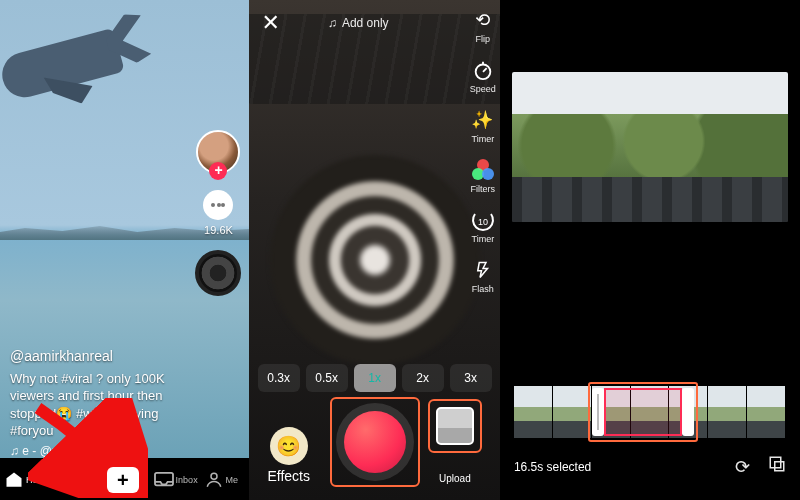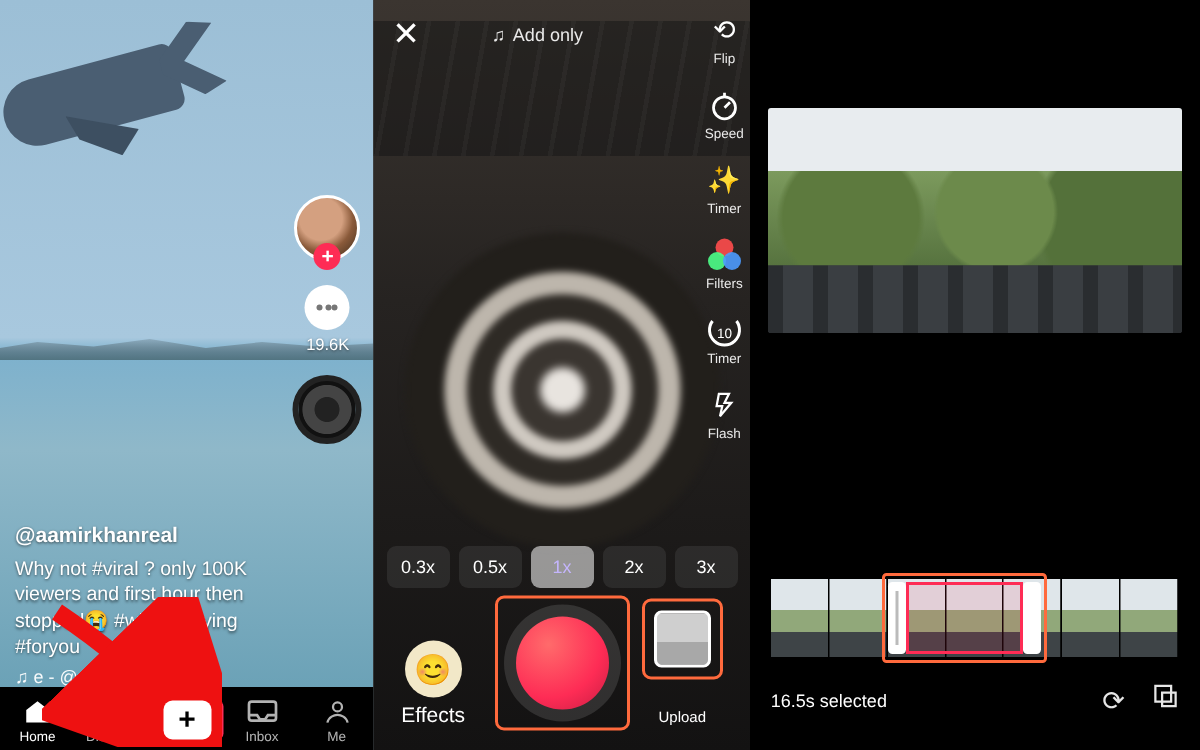--- a/index.html
+++ b/index.html
@@ -27,24 +27,24 @@
 .heart{width:30px;height:30px}
 .heart path{fill:#fff}
 .cbubble{width:30px;height:30px;border-radius:50%;background:#fff;position:relative}
 .cbubble::before,.cbubble::after{content:"";position:absolute;width:4px;height:4px;border-radius:50%;background:#777;top:13px}
 .cbubble::before{left:8px;box-shadow:6px 0 #777}
 .cbubble::after{left:18px}
 .share{width:30px;height:30px}
 .share path{fill:#fff}
 .disc{width:38px;height:38px;border-radius:50%;background:radial-gradient(circle,#222 0 30%,#444 32% 60%,#111 62% 100%);border:4px solid #222}
 .caption{position:absolute;left:10px;right:70px;bottom:60px;font-size:13px;line-height:1.35;text-shadow:0 1px 2px rgba(0,0,0,.6)}
-.caption .user{font-weight:700;font-size:14px;margin-bottom:4px}
+.caption .user{font-weight:400;font-size:14px;margin-bottom:4px}
 .music-row{position:absolute;left:10px;bottom:42px;font-size:12px;display:flex;align-items:center;gap:5px;opacity:.95}
 .bottom-nav{position:absolute;left:0;right:0;bottom:0;height:40px;background:#000;display:flex;align-items:center;justify-content:space-around;padding-top:2px}
-.nav-item{display:flex;flex-direction:column;align-items:center;gap:1px;color:#fff;width:44px}
+.nav-item{display:flex;flex-direction:row;align-items:center;gap:1px;color:#fff;width:44px}
 .nav-item.dim{opacity:.7}
 .nav-lbl{font-size:9px}
 .nav-ico{width:22px;height:20px;display:flex;align-items:center;justify-content:center}
 .plus-btn{width:40px;height:26px;border-radius:7px;background:#fff;position:relative;display:flex;align-items:center;justify-content:center}
 .plus-btn::before,.plus-btn::after{content:"";position:absolute;top:0;width:8px;height:26px;border-radius:7px}
 .plus-btn::before{left:-4px;background:#25f4ee}
 .plus-btn::after{right:-4px;background:#fe2c55}
 .plus-inner{position:relative;z-index:2;width:32px;height:26px;background:#fff;border-radius:6px;display:flex;align-items:center;justify-content:center;color:#000;font-size:20px;font-weight:900}
 .arrow{position:absolute;left:28px;bottom:2px;width:120px;height:100px;pointer-events:none}
 
@@ -59,21 +59,21 @@
 .side-item{display:flex;flex-direction:column;align-items:center;gap:2px}
 .side-lbl{font-size:9px;opacity:.9}
 .side-ico{width:24px;height:24px;display:flex;align-items:center;justify-content:center;font-size:18px}
 .filters-ico{width:22px;height:22px;position:relative}
 .filters-ico span{position:absolute;width:12px;height:12px;border-radius:50%;opacity:.9}
 .filters-ico .r{background:#ff4d4d;left:5px;top:0}
 .filters-ico .g{background:#4dff88;left:0;top:9px}
 .filters-ico .b{background:#4d9bff;left:10px;top:9px}
 .zoom{position:absolute;left:0;right:0;bottom:108px;display:flex;justify-content:center;gap:6px;font-size:12px}
 .zoom span{width:42px;height:28px;display:flex;align-items:center;justify-content:center;border-radius:6px;background:rgba(255,255,255,.08)}
-.zoom .sel{background:rgba(255,255,255,.55);color:#c4b5fd}
+.zoom .sel{background:rgba(255,255,255,.55);color:#14b8a6}
 .cam-bottom{position:absolute;left:0;right:0;bottom:12px;height:92px;display:flex;align-items:center;justify-content:center}
 .effects{position:absolute;left:18px;bottom:4px;display:flex;flex-direction:column;align-items:center;gap:3px}
 .effects-ico{width:38px;height:38px;border-radius:50%;background:#f2e8c8;display:flex;align-items:center;justify-content:center;font-size:20px}
 .effects-lbl{font-size:14px}
 .record-wrap{position:relative;width:86px;height:86px;border:2px solid #ff6a3d;border-radius:6px;display:flex;align-items:center;justify-content:center}
 .record-ring{width:78px;height:78px;border-radius:50%;background:rgba(255,255,255,.12);display:flex;align-items:center;justify-content:center}
 .record-dot{width:62px;height:62px;border-radius:50%;background:radial-gradient(circle at 35% 30%,#ff6b6b 0%,#fe2c55 60%,#c71c42 100%)}
 .upload{position:absolute;right:18px;bottom:4px;display:flex;flex-direction:column;align-items:center;gap:20px}
 .upload-wrap{width:50px;height:50px;border:2px solid #ff6a3d;border-radius:6px;display:flex;align-items:center;justify-content:center}
 .upload-ico{width:34px;height:34px;border-radius:5px;background:linear-gradient(180deg,#cfcfcf 0 55%,#a8a8a8 56% 100%);border:2px solid #fff}

